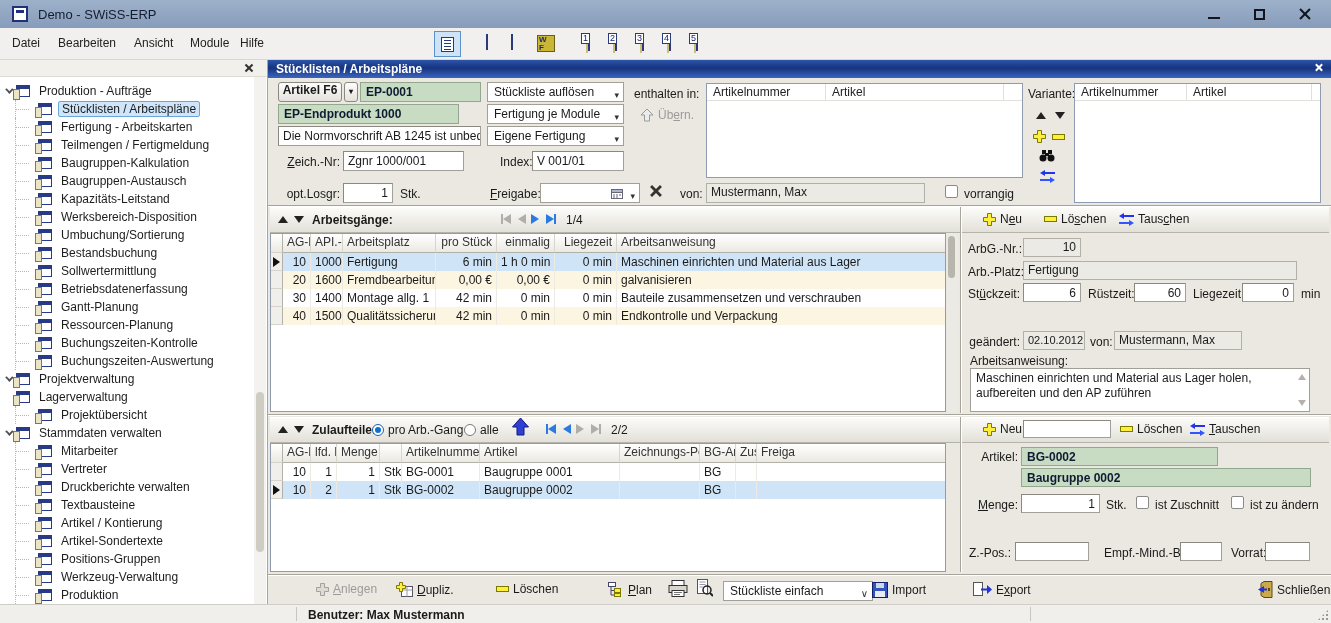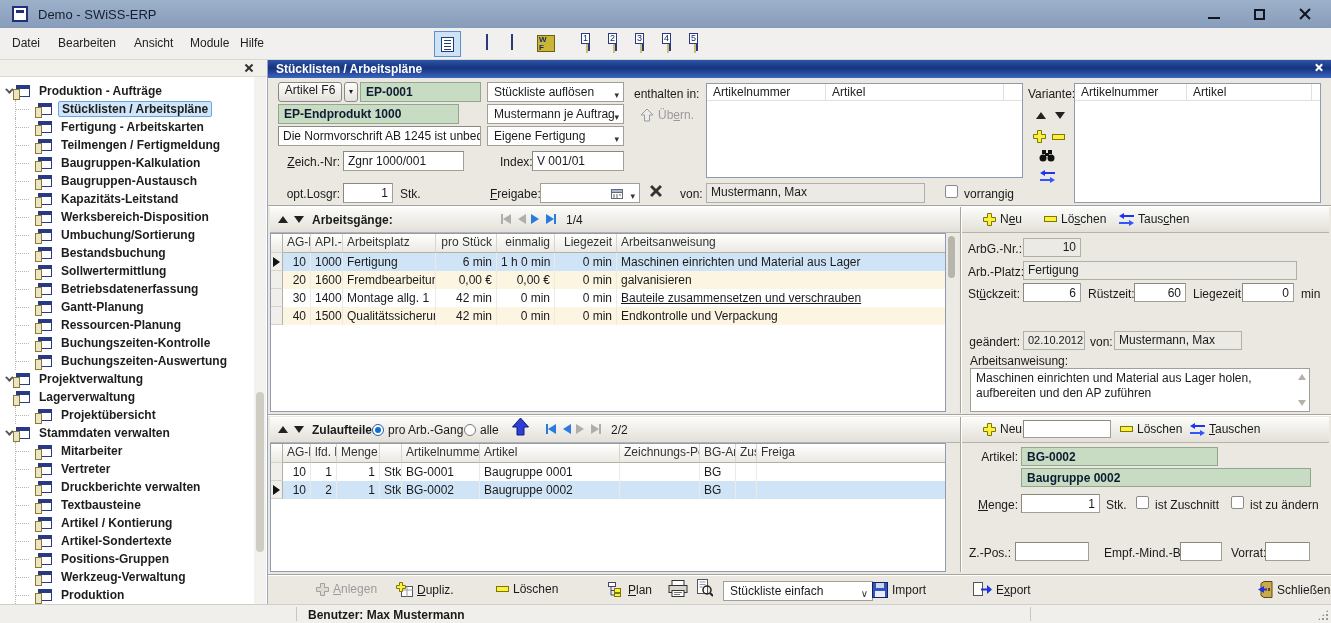--- a/index.html
+++ b/index.html
@@ -45,37 +45,37 @@
   .xicon::before { transform:rotate(45deg); } .xicon::after { transform:rotate(-45deg); }
   #tree-list { position:absolute; left:0; top:22px; right:14px; bottom:0; overflow:hidden; }
   .trow { height:18px; display:flex; align-items:center; white-space:nowrap; cursor:pointer; position:relative; }
   .trow .chevbox { width:16px; display:inline-flex; justify-content:center; flex:none; }
   .chev { width:6px; height:6px; border-right:2px solid #555; border-bottom:2px solid #555; transform:rotate(45deg) translateY(-2px); }
   .trow .indent { width:38px; flex:none; position:relative; height:100%; }
   .trow .indent::before { content:""; position:absolute; left:15px; top:0; bottom:0; border-left:1px dotted #b9b6ae; }
   .trow .indent::after { content:""; position:absolute; left:15px; top:9px; width:14px; border-top:1px dotted #b9b6ae; }
   .ticon { width:14px; height:12px; border:1px solid #283a86; background:#fff; position:relative; box-shadow:inset 0 3px 0 #283a86; flex:none; margin-right:6px; }
   .ticon::before { content:""; position:absolute; left:-4px; top:3px; width:5px; height:9px; background:#ece5c4; border:1px solid #8a7a30; }
-  .tlabel { font-weight:bold; font-size:12px; color:#1d1d1d; padding:0 3px; }
+  .tlabel { font-weight:normal; font-size:12px; color:#1d1d1d; padding:0 3px; }
   .trow.sel .tlabel { background:#cfe6fa; border:1px solid #6aa6dd; border-radius:2px; }
   .vscroll { position:absolute; right:1px; top:17px; width:12px; bottom:0; background:#f3f2ee; }
   .vthumb { position:absolute; left:2px; width:8px; background:#cfccc4; border-radius:4px; }
 
   
   .mainpanel { position:absolute; left:268px; top:60px; width:1063px; height:544px; background:#ebe8e1; }
   .bluehdr { position:absolute; left:0; top:0; width:1063px; height:18px; background:linear-gradient(180deg,#2c55a8 0%,#16337e 45%,#3a66c0 100%); color:#fff; font-weight:bold; font-size:12px; line-height:18px; padding-left:8px; }
   .xicon.white::before,.xicon.white::after { background:#fff; height:9px; }
 
   .lb { position:absolute; font-size:12px; color:#1a1a1a; white-space:nowrap; }
   .lb.r { text-align:right; }
   .gfield { position:absolute; height:20px; background:#c8dcc3; border:1px solid #93a78f; font-weight:bold; color:#0d1c32; font-size:12px; line-height:18px; padding:0 5px; white-space:nowrap; overflow:hidden; }
   .wfield { position:absolute; height:20px; background:#fff; border:1px solid #a19f97; border-top-color:#8a887f; border-left-color:#8a887f; font-size:12px; line-height:18px; padding:0 4px; white-space:nowrap; overflow:hidden; }
   .rofield { position:absolute; height:19px; background:#eceae4; border:1px solid #b2afa7; font-size:12px; line-height:17px; padding:0 4px; white-space:nowrap; overflow:hidden; }
   .num { text-align:right; }
-  .btn3d { position:absolute; height:20px; background:linear-gradient(#fdfdfd,#e4e2dc); border:1px solid #8a887f; border-radius:3px; font-weight:normal; font-size:12px; text-align:center; cursor:pointer; }
+  .btn3d { position:absolute; height:20px; background:linear-gradient(#fdfdfd,#e4e2dc); border:1px solid #8a887f; border-radius:3px; font-weight:bold; font-size:12px; text-align:center; cursor:pointer; }
   .combo { position:absolute; height:20px; background:#fff; border:1px solid #a19f97; font-size:12px; line-height:18px; padding:0 16px 0 6px; cursor:pointer; white-space:nowrap; overflow:hidden; }
   .combo .ddar { position:absolute; right:4px; top:3px; font-size:9px; color:#333; }
   .minilist { position:absolute; background:#fff; border:1px solid #8f9bb0; }
   .minilist .mlhead { display:flex; height:17px; border-bottom:1px solid #e2e0da; font-size:12px; color:#222; }
   .minilist .mlhead span { padding:1px 6px; border-right:1px solid #e2e0da; }
   .chk { position:absolute; width:13px; height:13px; background:#fff; border:1px solid #8a8a8a; border-radius:2px; cursor:pointer; }
   .rad { position:absolute; width:12px; height:12px; border-radius:50%; background:#fff; border:1px solid #7a7a7a; cursor:pointer; }
   .rad.on { border-color:#1e63a8; }
   .rad.on::after { content:""; position:absolute; left:2px; top:2px; width:6px; height:6px; border-radius:50%; background:#0f6fd0; }
 
@@ -336,21 +336,21 @@
       <span class="xicon white" style="position:absolute;right:8px;top:4px"></span>
     </div>
 
     <div class="btn3d" style="left:10px;top:22px;width:64px">Artikel F6</div>
     <div class="btn3d" style="left:76px;top:22px;width:14px;font-size:8px;line-height:18px">▾</div>
     <div class="gfield" style="left:92px;top:22px;width:121px">EP-0001</div>
     <div class="gfield" style="left:10px;top:44px;width:181px">EP-Endprodukt 1000</div>
     <div class="wfield" style="left:10px;top:66px;width:203px">Die Normvorschrift AB 1245 ist unbedingt ei</div>
 
     <div class="combo" style="left:219px;top:22px;width:137px"><span>Stückliste auflösen</span><span class="ddar">▾</span></div>
-    <div class="combo" style="left:219px;top:44px;width:137px"><span>Mustermann je Auftrag</span><span class="ddar">▾</span></div>
+    <div class="combo" style="left:219px;top:44px;width:137px"><span>Fertigung je Module</span><span class="ddar">▾</span></div>
     <div class="combo" style="left:219px;top:66px;width:137px"><span>Eigene Fertigung</span><span class="ddar">▾</span></div>
 
     <span class="lb" style="left:366px;top:27px">enthalten in:</span>
     <span class="toolbtn dis" style="left:372px;top:48px">
       <svg width="14" height="14" viewBox="0 0 14 14">
           <path d="M7 1l6 6H9.5v6h-5V7H1z" fill="#ececec" stroke="#9a9a9a"></path>
         </svg>
       <span>Üb<u>e</u>rn.</span>
     </span>
     <div class="minilist" style="left:438px;top:23px;width:317px;height:95px">
@@ -474,21 +474,21 @@
             <div class="tcell" style="width: 329px;">galvanisieren</div>
           </div>
           <div class="trowline">
             <div class="gutcell"></div>
             <div class="tcell r" style="width: 28px;">30</div>
             <div class="tcell" style="width: 32px;">1400</div>
             <div class="tcell" style="width: 93px;">Montage allg. 1</div>
             <div class="tcell r" style="width: 61px;">42 min</div>
             <div class="tcell r" style="width: 58px;">0 min</div>
             <div class="tcell r" style="width: 62px;">0 min</div>
-            <div class="tcell" style="width: 329px; text-decoration: underline;">Bauteile zusammensetzen und verschrauben</div>
+            <div class="tcell" style="width: 329px;">Bauteile zusammensetzen und verschrauben</div>
           </div>
           <div class="trowline alt">
             <div class="gutcell"></div>
             <div class="tcell r" style="width: 28px;">40</div>
             <div class="tcell" style="width: 32px;">1500</div>
             <div class="tcell" style="width: 93px;">Qualitätssicherung</div>
             <div class="tcell r" style="width: 61px;">42 min</div>
             <div class="tcell r" style="width: 58px;">0 min</div>
             <div class="tcell r" style="width: 62px;">0 min</div>
             <div class="tcell" style="width: 329px;">Endkontrolle und Verpackung</div>

